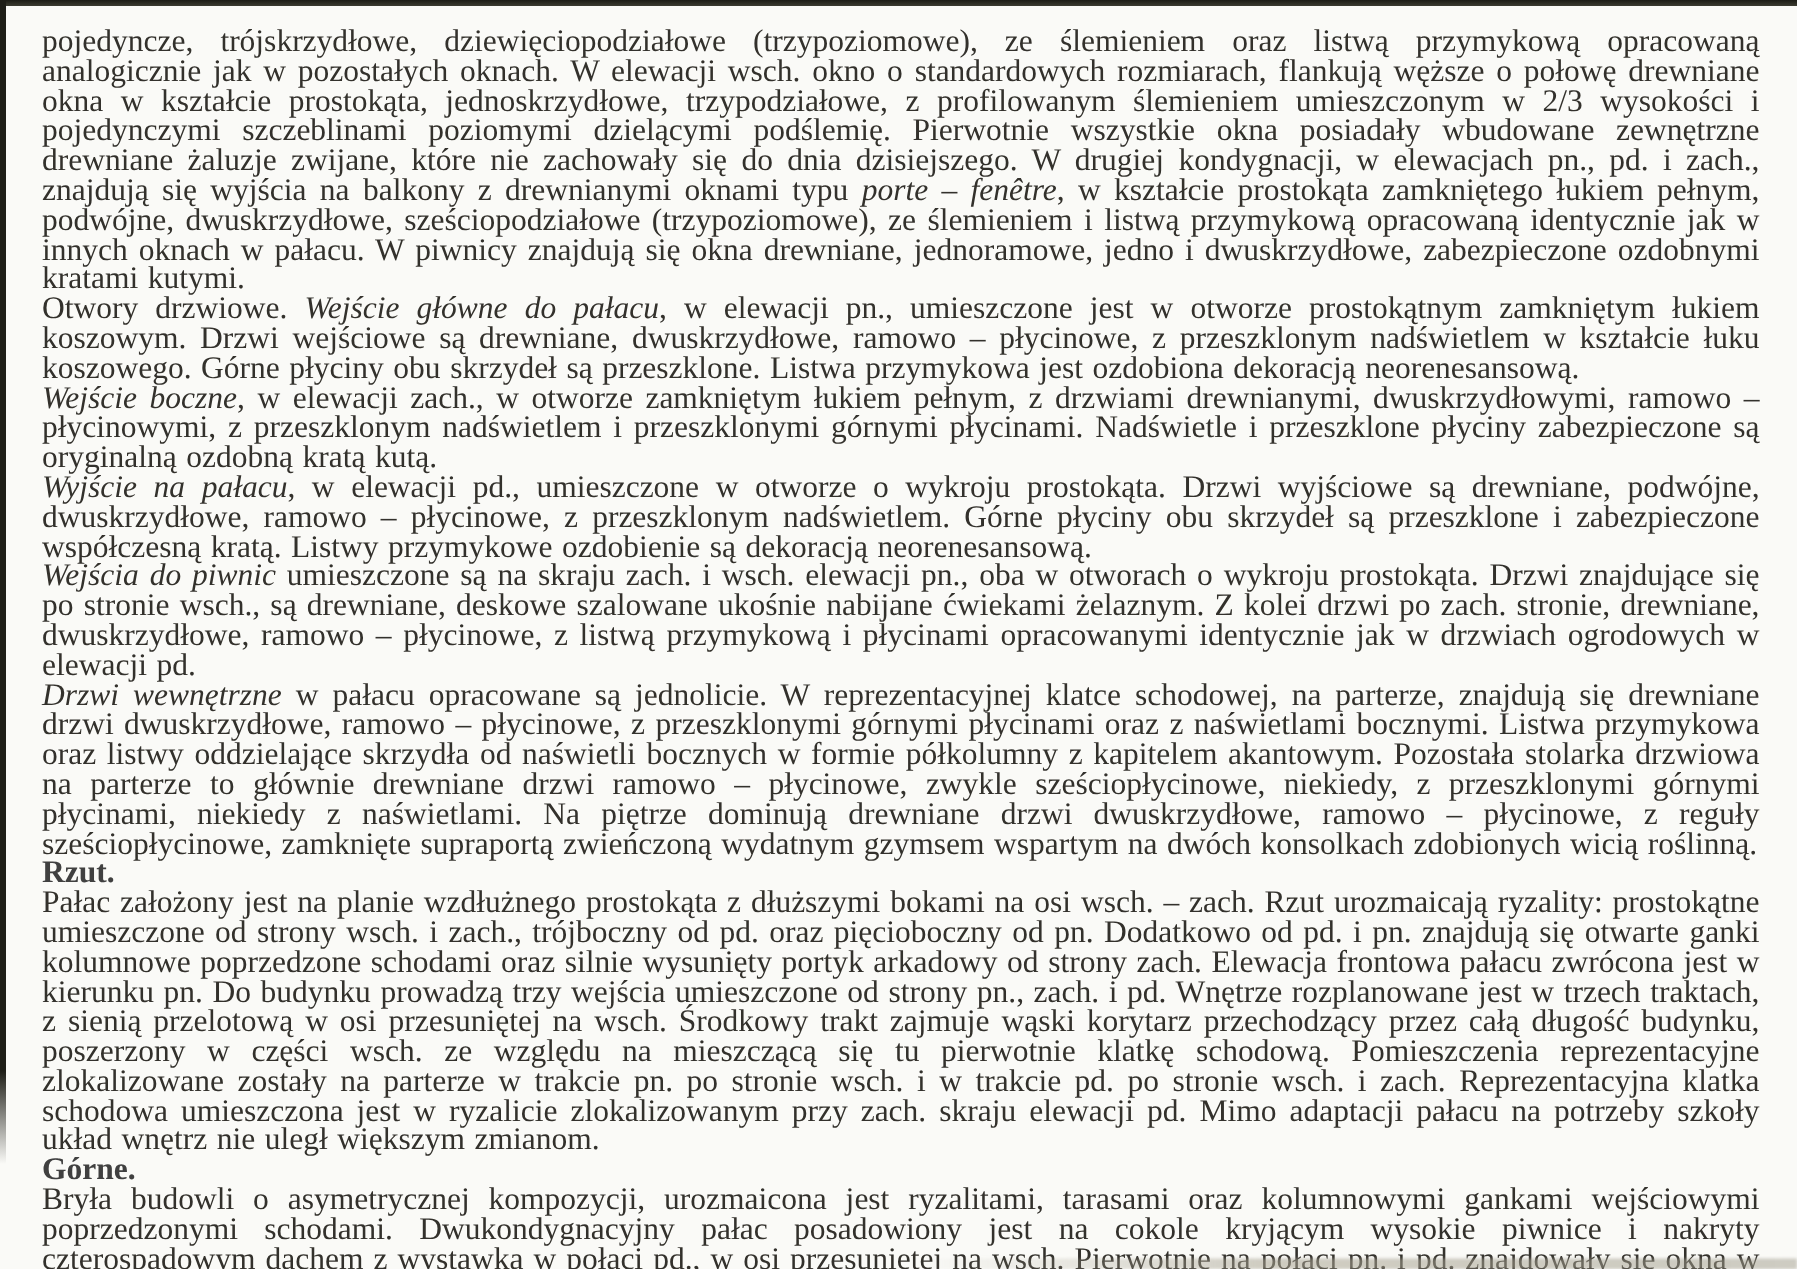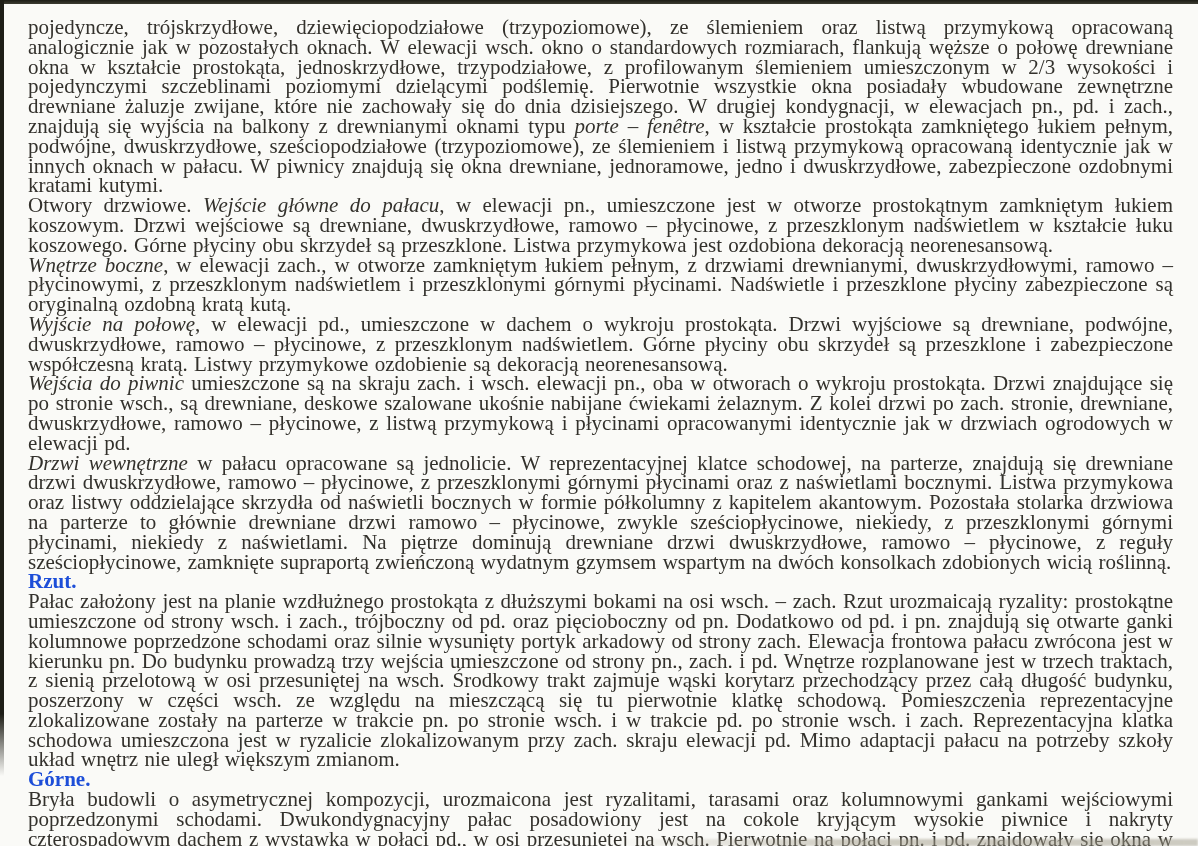--- a/index.html
+++ b/index.html
@@ -35,37 +35,37 @@
     right: 25px;
     top: 18px;
     color: var(--ink, #33312c);
     font-size: 21px;
     line-height: 19.8px;
     text-align: justify;
     word-spacing: 1.1px;
   }
 
   p.para { margin: 0; padding: 0; }
-  p.heading { font-weight: bold; color: #1d4ed8; }
+  p.heading { font-weight: bold; color: #404040; }
   p.fill-last { text-align-last: justify; }
 
   .seg-n { font-style: normal; }
   .seg-i { font-style: italic; }
   .seg-b { font-weight: bold; }
   .seg-u { text-underline-offset: 2px; }
 </style>
 </head>
 <body>
 
 <div class="page" style="--paper: #fafaf7; --ink: #33312c;">
   <div class="content">
       <p class="para body"><span class="seg-n">pojedyncze, trójskrzydłowe, dziewięciopodziałowe (trzypoziomowe), ze ślemieniem oraz listwą przymykową opracowaną analogicznie jak w pozostałych oknach. W elewacji wsch. okno o standardowych rozmiarach, flankują węższe o połowę drewniane okna w kształcie prostokąta, jednoskrzydłowe, trzypodziałowe, z profilowanym ślemieniem umieszczonym w 2/3 wysokości i pojedynczymi szczeblinami poziomymi dzielącymi podślemię. Pierwotnie wszystkie okna posiadały wbudowane zewnętrzne drewniane żaluzje zwijane, które nie zachowały się do dnia dzisiejszego. W drugiej kondygnacji, w elewacjach pn., pd. i zach., znajdują się wyjścia na balkony z drewnianymi oknami typu </span><span class="seg-i">porte – fenêtre</span><span class="seg-n">, w kształcie prostokąta zamkniętego łukiem pełnym, podwójne, dwuskrzydłowe, sześciopodziałowe (trzypoziomowe), ze ślemieniem i listwą przymykową opracowaną identycznie jak w innych oknach w pałacu. W piwnicy znajdują się okna drewniane, jednoramowe, jedno i dwuskrzydłowe, zabezpieczone ozdobnymi kratami kutymi.</span></p>
       <p class="para body"><span class="seg-u">Otwory drzwiowe.</span><span class="seg-n"> </span><span class="seg-i">Wejście główne do pałacu</span><span class="seg-n">, w elewacji pn., umieszczone jest w otworze prostokątnym zamkniętym łukiem koszowym. Drzwi wejściowe są drewniane, dwuskrzydłowe, ramowo – płycinowe, z przeszklonym nadświetlem w kształcie łuku koszowego. Górne płyciny obu skrzydeł są przeszklone. Listwa przymykowa jest ozdobiona dekoracją neorenesansową.</span></p>
-      <p class="para body"><span class="seg-i">Wnętrze boczne</span><span class="seg-n">, w elewacji zach., w otworze zamkniętym łukiem pełnym, z drzwiami drewnianymi, dwuskrzydłowymi, ramowo – płycinowymi, z przeszklonym nadświetlem i przeszklonymi górnymi płycinami. Nadświetle i przeszklone płyciny zabezpieczone są oryginalną ozdobną kratą kutą.</span></p>
-      <p class="para body"><span class="seg-i">Wyjście na połowę</span><span class="seg-n">, w elewacji pd., umieszczone w dachem o wykroju prostokąta. Drzwi wyjściowe są drewniane, podwójne, dwuskrzydłowe, ramowo – płycinowe, z przeszklonym nadświetlem. Górne płyciny obu skrzydeł są przeszklone i zabezpieczone współczesną kratą. Listwy przymykowe ozdobienie są dekoracją neorenesansową.</span></p>
+      <p class="para body"><span class="seg-i">Wejście boczne</span><span class="seg-n">, w elewacji zach., w otworze zamkniętym łukiem pełnym, z drzwiami drewnianymi, dwuskrzydłowymi, ramowo – płycinowymi, z przeszklonym nadświetlem i przeszklonymi górnymi płycinami. Nadświetle i przeszklone płyciny zabezpieczone są oryginalną ozdobną kratą kutą.</span></p>
+      <p class="para body"><span class="seg-i">Wyjście na pałacu</span><span class="seg-n">, w elewacji pd., umieszczone w otworze o wykroju prostokąta. Drzwi wyjściowe są drewniane, podwójne, dwuskrzydłowe, ramowo – płycinowe, z przeszklonym nadświetlem. Górne płyciny obu skrzydeł są przeszklone i zabezpieczone współczesną kratą. Listwy przymykowe ozdobienie są dekoracją neorenesansową.</span></p>
       <p class="para body"><span class="seg-i">Wejścia do piwnic</span><span class="seg-n"> umieszczone są na skraju zach. i wsch. elewacji pn., oba w otworach o wykroju prostokąta. Drzwi znajdujące się po stronie wsch., są drewniane, deskowe szalowane ukośnie nabijane ćwiekami żelaznym. Z kolei drzwi po zach. stronie, drewniane, dwuskrzydłowe, ramowo – płycinowe, z listwą przymykową i płycinami opracowanymi identycznie jak w drzwiach ogrodowych w elewacji pd.</span></p>
       <p class="para body"><span class="seg-i">Drzwi wewnętrzne</span><span class="seg-n"> w pałacu opracowane są jednolicie. W reprezentacyjnej klatce schodowej, na parterze, znajdują się drewniane drzwi dwuskrzydłowe, ramowo – płycinowe, z przeszklonymi górnymi płycinami oraz z naświetlami bocznymi. Listwa przymykowa oraz listwy oddzielające skrzydła od naświetli bocznych w formie półkolumny z kapitelem akantowym. Pozostała stolarka drzwiowa na parterze to głównie drewniane drzwi ramowo – płycinowe, zwykle sześciopłycinowe, niekiedy, z przeszklonymi górnymi płycinami, niekiedy z naświetlami. Na piętrze dominują drewniane drzwi dwuskrzydłowe, ramowo – płycinowe, z reguły sześciopłycinowe, zamknięte supraportą zwieńczoną wydatnym gzymsem wspartym na dwóch konsolkach zdobionych wicią roślinną.</span></p>
       <p class="para heading"><span class="seg-b">Rzut.</span></p>
       <p class="para body"><span class="seg-n">Pałac założony jest na planie wzdłużnego prostokąta z dłuższymi bokami na osi wsch. – zach. Rzut urozmaicają ryzality: prostokątne umieszczone od strony wsch. i zach., trójboczny od pd. oraz pięcioboczny od pn. Dodatkowo od pd. i pn. znajdują się otwarte ganki kolumnowe poprzedzone schodami oraz silnie wysunięty portyk arkadowy od strony zach. Elewacja frontowa pałacu zwrócona jest w kierunku pn. Do budynku prowadzą trzy wejścia umieszczone od strony pn., zach. i pd. Wnętrze rozplanowane jest w trzech traktach, z sienią przelotową w osi przesuniętej na wsch. Środkowy trakt zajmuje wąski korytarz przechodzący przez całą długość budynku, poszerzony w części wsch. ze względu na mieszczącą się tu pierwotnie klatkę schodową. Pomieszczenia reprezentacyjne zlokalizowane zostały na parterze w trakcie pn. po stronie wsch. i w trakcie pd. po stronie wsch. i zach. Reprezentacyjna klatka schodowa umieszczona jest w ryzalicie zlokalizowanym przy zach. skraju elewacji pd. Mimo adaptacji pałacu na potrzeby szkoły układ wnętrz nie uległ większym zmianom.</span></p>
       <p class="para heading"><span class="seg-b">Górne.</span></p>
       <p class="para body"><span class="seg-n">Bryła budowli o asymetrycznej kompozycji, urozmaicona jest ryzalitami, tarasami oraz kolumnowymi gankami wejściowymi poprzedzonymi schodami. Dwukondygnacyjny pałac posadowiony jest na cokole kryjącym wysokie piwnice i nakryty czterospadowym dachem z wystawką w połaci pd., w osi przesuniętej na wsch. Pierwotnie na połaci pn. i pd. znajdowały się okna w formie </span><span class="seg-i">oeil – de – boeuf</span><span class="seg-n">.</span></p>
       <p class="para heading"><span class="seg-b">Elewacje.</span></p>
       <p class="para body fill-last"><span class="seg-n">Elewacje pałacu opracowane jednolicie pod względem dekoracji reprezentacyjnej, podziałów horyzontalnych oraz kształtu otworów okiennych na poszczególnych</span></p>
     </div>
   <div class="scan-edge-top"></div>

